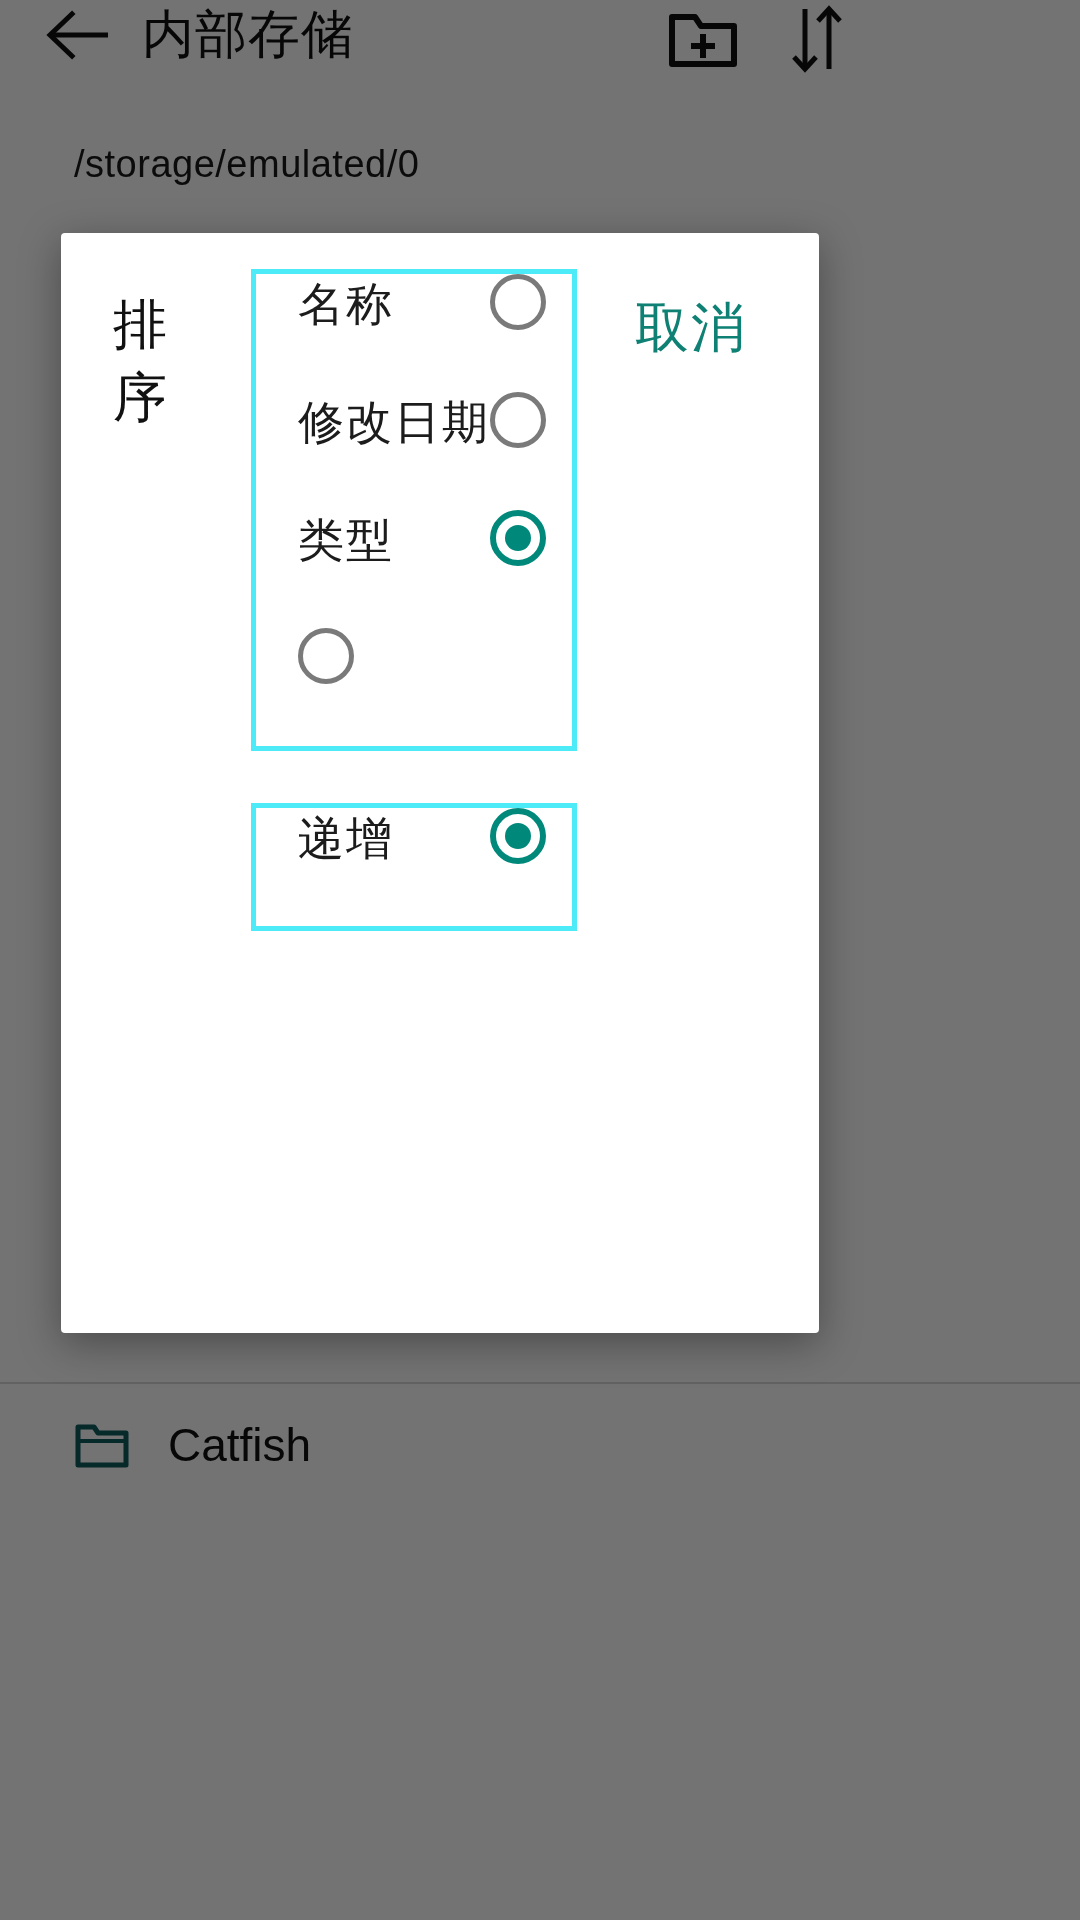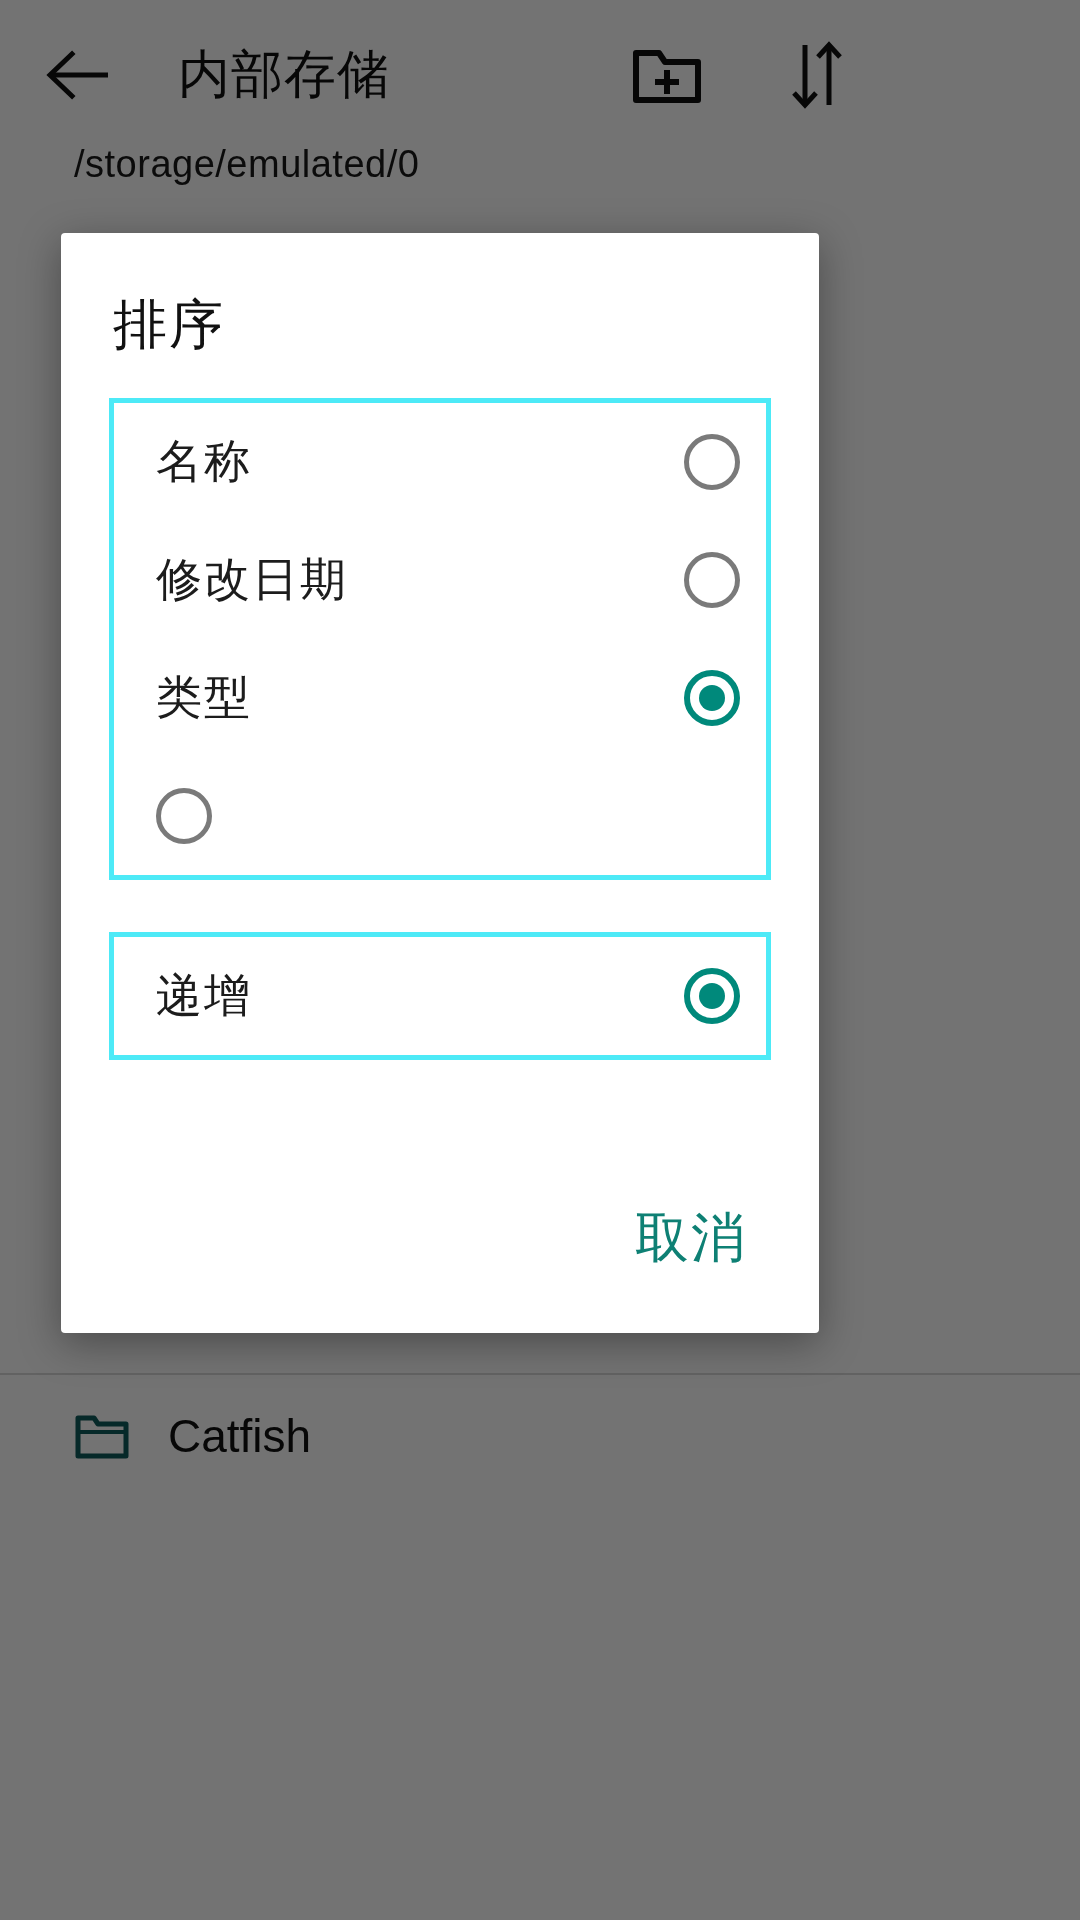--- a/index.html
+++ b/index.html
@@ -24,23 +24,22 @@
     inset: 0;
     background: #ffffff;
   }
 
   .app-header {
     position: absolute;
     top: 0; left: 0;
     width: 900px;
     height: 150px;
     display: flex;
-    align-items: center;
+    align-items: flex-start;
     padding: 0 44px;
-    gap: 36px;
   }
 
   .back-arrow {
     width: 70px;
     height: 70px;
     flex: 0 0 auto;
     display: flex;
     align-items: center;
     justify-content: center;
   }
@@ -75,21 +74,21 @@
   }
 
   .path-text {
     font-size: 38px;
     color: #1a1a1a;
     letter-spacing: 0.5px;
   }
 
   .file-list {
     position: absolute;
-    top: 203px; left: 0;
+    top: 212px; left: 0;
     width: 1080px;
     bottom: 0;
   }
 
   .file-row {
     height: 124px;
     display: flex;
     align-items: center;
     padding-left: 74px;
     border-top: 2px solid #d9d9d9;
@@ -122,21 +121,21 @@
   #sort-dialog {
     position: absolute;
     left: 61px;
     top: 233px;
     width: 758px;
     height: 1100px;
     background: #ffffff;
     border-radius: 4px;
     box-shadow: 0 10px 40px rgba(0,0,0,0.35);
     display: flex;
-    flex-direction: column;
+    flex-direction: row;
   }
 
   .dialog-title {
     font-size: 54px;
     color: #111111;
     padding: 56px 0 0 52px;
     letter-spacing: 2px;
   }
 
   .dialog-body {
@@ -148,21 +147,20 @@
   .radio-group {
     border: 5px solid #4DEAF7;
     background: #ffffff;
   }
 
   .radio-group.group-order { margin-top: 52px; }
 
   .radio-row {
     height: 118px;
     display: flex;
-    align-items: center;
     padding: 0 26px 0 42px;
   }
 
   .radio-label {
     font-size: 46px;
     color: #1c1c1c;
     letter-spacing: 2px;
     flex: 1 1 auto;
     white-space: nowrap;
   }

